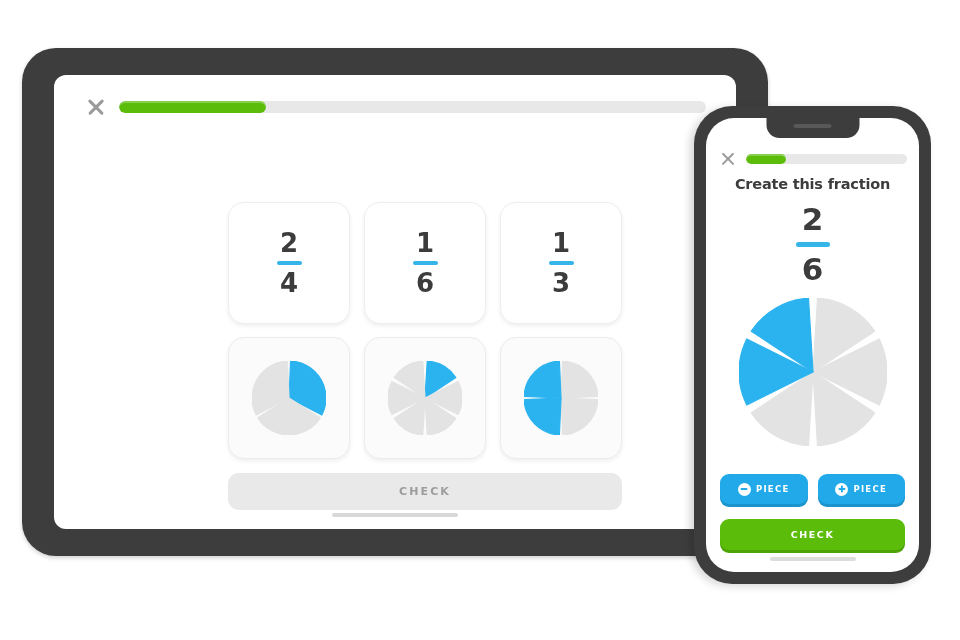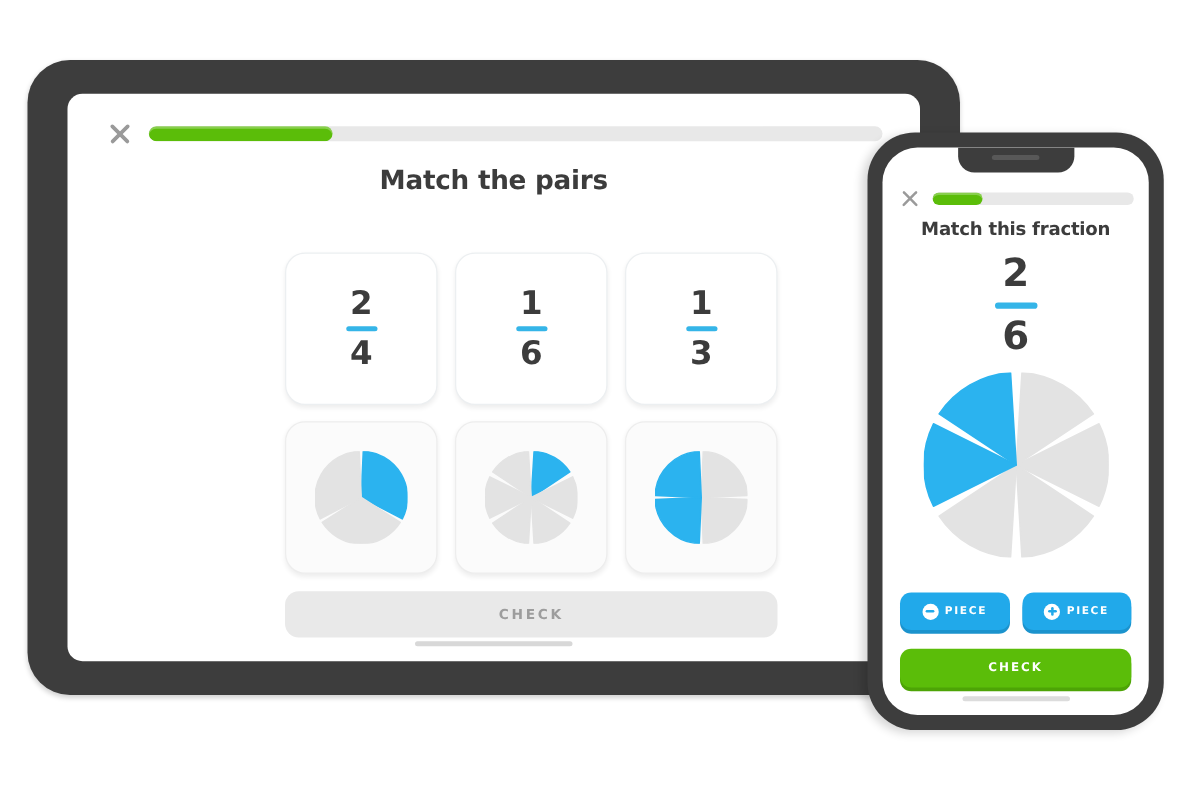--- a/index.html
+++ b/index.html
@@ -347,21 +347,20 @@
   <div class="tablet">
     <div class="tablet-screen">
 
       <div class="topbar tablet-topbar">
         <div class="close-x"></div>
         <div class="progress-track">
           <div class="progress-fill" id="tablet-progress-fill" style="width: 25%;"></div>
         </div>
       </div>
 
-      <div class="prompt-title tablet-title">Match the pairs</div>
 
       <div class="card-grid">
         <div class="card-row">
           <div class="card card-fraction">
             <div class="fraction">
               <span class="frac-num">2</span>
               <span class="frac-bar"></span>
               <span class="frac-den">4</span>
             </div>
           </div>
@@ -429,21 +428,21 @@
         <div class="notch-speaker"></div>
       </div>
 
       <div class="topbar phone-topbar">
         <div class="close-x"></div>
         <div class="progress-track">
           <div class="progress-fill" id="phone-progress-fill" style="width: 25%;"></div>
         </div>
       </div>
 
-      <div class="prompt-title phone-title">Match this fraction</div>
+      <div class="prompt-title phone-title">Create this fraction</div>
 
       <div class="phone-fraction">
         <div class="fraction">
           <span class="frac-num">2</span>
           <span class="frac-bar"></span>
           <span class="frac-den">6</span>
         </div>
       </div>
 
       <div class="phone-pie">

